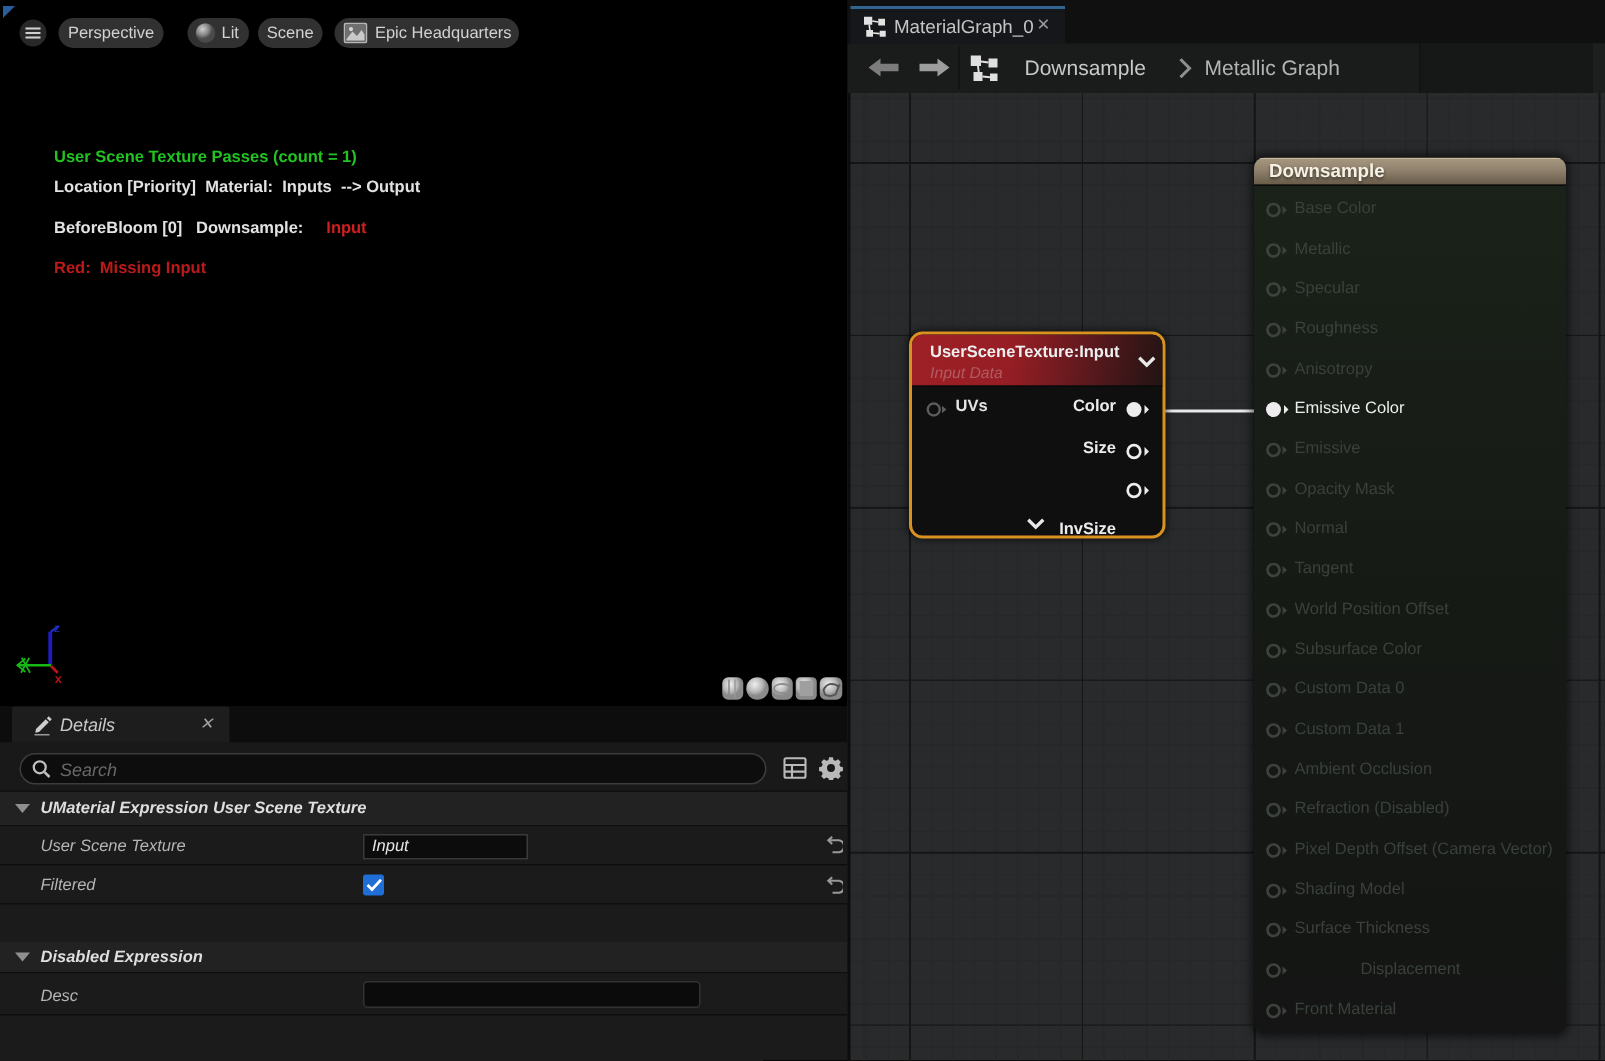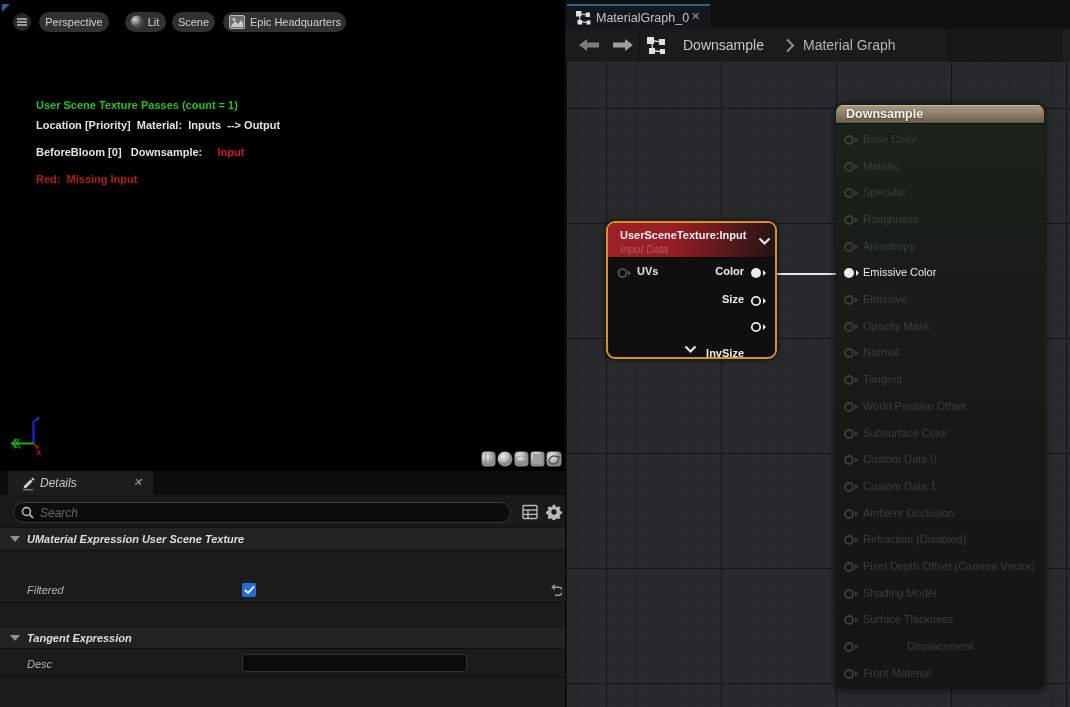--- a/index.html
+++ b/index.html
@@ -141,35 +141,43 @@
       </svg>
     <svg class="abs" style="left:546px;top:33px" width="16" height="16" viewBox="0 0 20 20">
         <path fill="#b9b9b9" fill-rule="evenodd" d="M8.4,1 h3.2 l0.5,2.3 a7,7 0 0 1 1.8,0.75 l2,-1.25 2.25,2.25 -1.25,2 a7,7 0 0 1 0.75,1.8 l2.3,0.5 v3.2 l-2.3,0.5 a7,7 0 0 1 -0.75,1.8 l1.25,2 -2.25,2.25 -2,-1.25 a7,7 0 0 1 -1.8,0.75 l-0.5,2.3 h-3.2 l-0.5,-2.3 a7,7 0 0 1 -1.8,-0.75 l-2,1.25 -2.25,-2.25 1.25,-2 a7,7 0 0 1 -0.75,-1.8 l-2.3,-0.5 v-3.2 l2.3,-0.5 a7,7 0 0 1 0.75,-1.8 l-1.25,-2 2.25,-2.25 2,1.25 a7,7 0 0 1 1.8,-0.75 Z M10,6.7 a3.3,3.3 0 1 0 0,6.6 a3.3,3.3 0 1 0 0,-6.6 Z"></path>
       </svg>
 
     <div class="dcat" style="top:57px;height:23px;">
         <span style="top:5px">UMaterial Expression User Scene Texture</span>
         <div class="tri" style="top:8px"></div>
       </div>
 
+    <div class="drow" style="top:80px;height:26px;">
+        <span class="dlabel" style="position:absolute;top:7px">User Scene Texture</span>
+      <div class="abs" style="left:242px;top:5px;width:110px;height:17px;background:#0c0c0c;border:1px solid #3a3a3a"></div>
+      <span class="abs" style="left:248px;top:7px;color:#e6e6e6;font-size:11px">Input</span>
+      <svg class="abs" style="left:548px;top:6px" width="14" height="14">
+          <path d="M11.5,3.2 L4.5,3.2 M6.8,0.8 L4.2,3.2 L6.8,5.6 M11.5,3.2 A4.1,4.1 0 0 1 11.5,11.2 L7,11.2" fill="none" stroke="#999" stroke-width="1.4"></path>
+        </svg>
+    </div>
 
     <div class="drow" style="top:106.5px;height:25px;">
         <span class="dlabel" style="position:absolute;top:6px">Filtered</span>
       <div class="abs" style="left:242px;top:5px;width:14px;height:14px;background:#1f6fd6;border-radius:2px"></div>
       <svg class="abs" style="left:244px;top:7px" width="11" height="10">
           <path d="M1,5 L4,8 L10,1.5" fill="none" stroke="#fff" stroke-width="1.8"></path>
         </svg>
       <svg class="abs" style="left:548px;top:6px" width="14" height="14">
           <path d="M11.5,3.2 L4.5,3.2 M6.8,0.8 L4.2,3.2 L6.8,5.6 M11.5,3.2 A4.1,4.1 0 0 1 11.5,11.2 L7,11.2" fill="none" stroke="#999" stroke-width="1.4"></path>
         </svg>
     </div>
 
 
     <div class="dcat" style="top:156.5px;height:21.5px;">
-        <span style="top:4px">Tangent Expression</span>
+        <span style="top:4px">Disabled Expression</span>
         <div class="tri" style="top:7px"></div>
       </div>
 
     <div class="drow" style="top:178px;height:28px;">
         <span class="dlabel" style="position:absolute;top:9px">Desc</span>
       <div class="abs" style="left:242px;top:5px;width:225px;height:18px;background:#0b0b0b;border:1px solid #323232;border-radius:3px"></div>
     </div>
   </div>
   <div id="right" class="abs">
     <div id="gtabbar">
@@ -211,21 +219,21 @@
           <g stroke="#e0e0e0" stroke-width="1.3">
             <line x1="7" y1="5" x2="12" y2="5.7"></line>
             <line x1="5" y1="8" x2="5.5" y2="12"></line>
             <line x1="8" y1="15" x2="13" y2="15.5"></line>
           </g>
         </svg>
       <span class="abs" style="left:118px;top:8px;color:#c8c8c8;font-size:14px">Downsample</span>
       <svg class="abs" style="left:220px;top:9px" width="10" height="15">
           <path d="M2,1.5 L8,7.5 L2,13.5" fill="none" stroke="#8f8f8f" stroke-width="2"></path>
         </svg>
-      <span class="abs" style="left:238px;top:8px;color:#b4b4b4;font-size:14px">Material Graph</span>
+      <span class="abs" style="left:238px;top:8px;color:#b4b4b4;font-size:14px">Metallic Graph</span>
     </div>
     <div id="graph"></div>
     <div class="abs" style="left:0;top:62px;width:2px;height:645px;background:#0d0d0e"></div>
     <div id="graph2" class="abs" style="left:0;top:62px;width:505px;height:645px">
 
       <div class="abs" style="left:198px;top:210.5px;width:88px;height:2px;background:#e8e8e8"></div>
 
       <div class="abs" style="left:41px;top:159px;width:171px;height:138px;border:2.5px solid #d9921f;border-radius:9px;background:#0f0f0f;box-shadow:0 0 5px 1px rgba(0,0,0,0.6);overflow:hidden;">
         <div class="abs" style="left:0;top:0;width:100%;height:35px;background:linear-gradient(100deg,#9e2026 0%,#951e24 40%,#681a1f 64%,#301516 92%,#211414 100%);border-bottom:1px solid #0a0a0a;">
           <span class="abs" style="left:12px;top:6px;color:#efefef;font-weight:bold;font-size:11px;">UserSceneTexture:Input</span>

